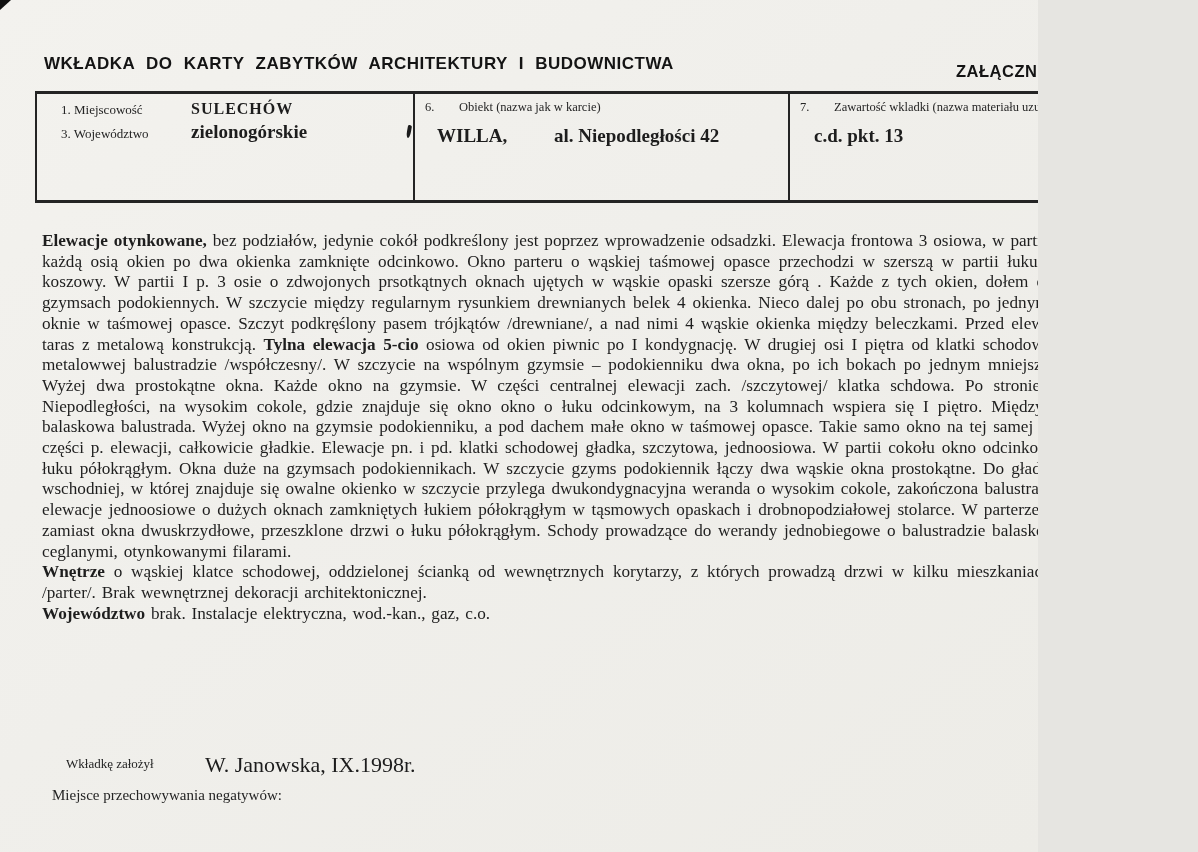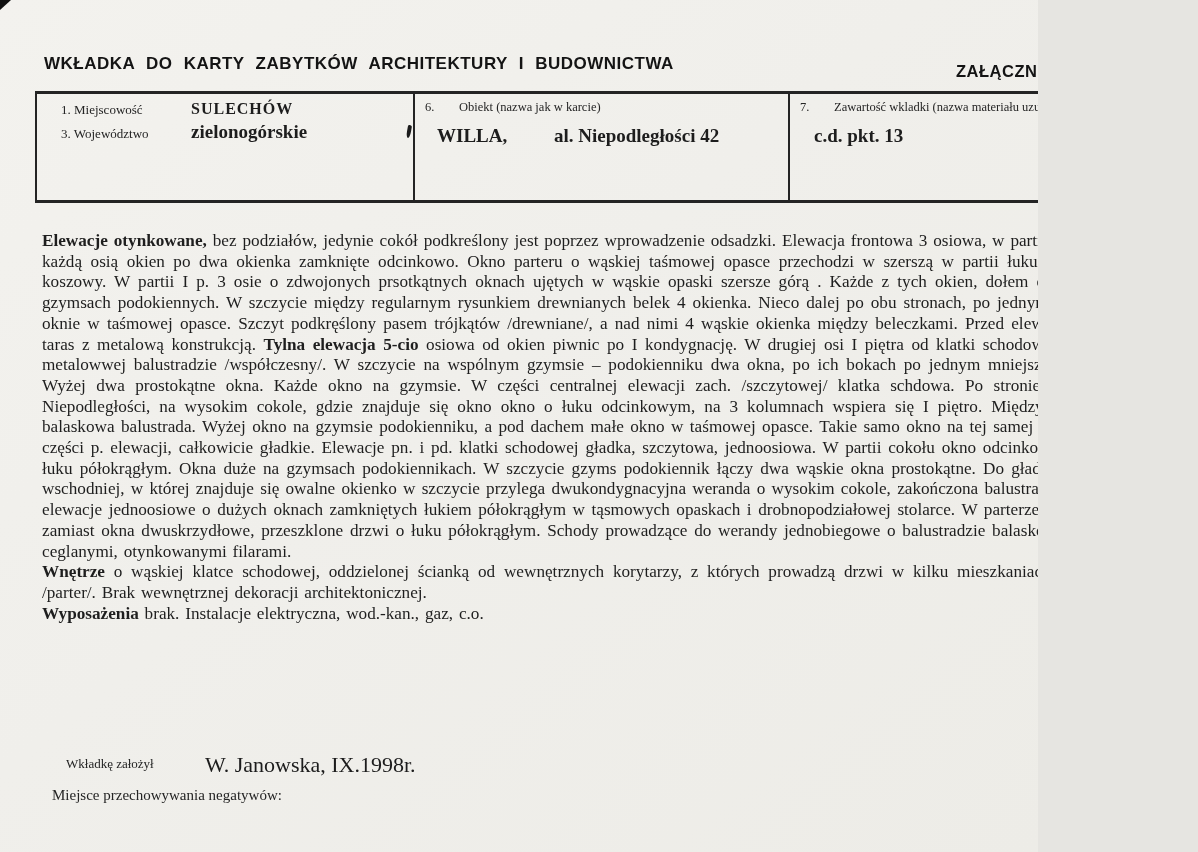--- a/index.html
+++ b/index.html
@@ -151,20 +151,20 @@
       </div>
     </div>
 
   </div>
 
   <div class="ink-mark"></div>
 
   <div class="body-text">
       <p><span class="b">Elewacje otynkowane,</span><span> bez podziałów, jedynie cokół podkreślony jest poprzez wprowadzenie odsadzki. Elewacja frontowa 3 osiowa, w partii cokołu pod każdą osią okien po dwa okienka zamknięte odcinkowo. Okno parteru o wąskiej taśmowej opasce przechodzi w szerszą w partii łuku tworząc łuk koszowy. W partii I p. 3 osie o zdwojonych prsotkątnych oknach ujętych w wąskie opaski szersze górą . Każde z tych okien, dołem opiera się na gzymsach podokiennych. W szczycie między regularnym rysunkiem drewnianych belek 4 okienka. Nieco dalej po obu stronach, po jednym mniejszym oknie w taśmowej opasce. Szczyt podkręślony pasem trójkątów /drewniane/, a nad nimi 4 wąskie okienka między beleczkami. Przed elewacją otwarty taras z metalową konstrukcją. </span><span class="b">Tylna elewacja 5-cio</span><span> osiowa od okien piwnic po I kondygnację. W drugiej osi I piętra od klatki schodowej, balkon o metalowwej balustradzie /współczesny/. W szczycie na wspólnym gzymsie – podokienniku dwa okna, po ich bokach po jednym mniejszym okienku. Wyżej dwa prostokątne okna. Każde okno na gzymsie. W części centralnej elewacji zach. /szczytowej/ klatka schdowa. Po stronie pd., od al. Niepodległości, na wysokim cokole, gdzie znajduje się okno okno o łuku odcinkowym, na 3 kolumnach wspiera się I piętro. Między kolumnami balaskowa balustrada. Wyżej okno na gzymsie podokienniku, a pod dachem małe okno w taśmowej opasce. Takie samo okno na tej samej wysokości w części p. elewacji, całkowicie gładkie. Elewacje pn. i pd. klatki schodowej gładka, szczytowa, jednoosiowa. W partii cokołu okno odcinkowe i drzwi o łuku półokrągłym. Okna duże na gzymsach podokiennikach. W szczycie gzyms podokiennik łączy dwa wąskie okna prostokątne. Do gładkiej elewacji wschodniej, w której znajduje się owalne okienko w szczycie przylega dwukondygnacyjna weranda o wysokim cokole, zakończona balustradą.Wszystkie elewacje jednoosiowe o dużych oknach zamkniętych łukiem półokrągłym w tąsmowych opaskach i drobnopodziałowej stolarce. W parterze elewacji pd. zamiast okna dwuskrzydłowe, przeszklone drzwi o łuku półokrągłym. Schody prowadzące do werandy jednobiegowe o balustradzie balaskowej, między ceglanymi, otynkowanymi filarami.</span></p>
       <p><span class="b">Wnętrze</span><span> o wąskiej klatce schodowej, oddzielonej ścianką od wewnętrznych korytarzy, z których prowadzą drzwi w kilku mieszkaniach płycinowe /parter/. Brak wewnętrznej dekoracji architektonicznej.</span></p>
-      <p><span class="b">Wyposażenia</span><span> brak. Instalacje elektryczna, wod.-kan., gaz, c.o.</span></p>
+      <p><span class="b">Województwo</span><span> brak. Instalacje elektryczna, wod.-kan., gaz, c.o.</span></p>
     </div>
 
   <div class="founder-label">Wkładkę założył</div>
   <div class="founder-value">W. Janowska, IX.1998r.</div>
   <div class="negatives-label">Miejsce przechowywania negatywów:</div>
 
 </div>
 
 </body></html>

